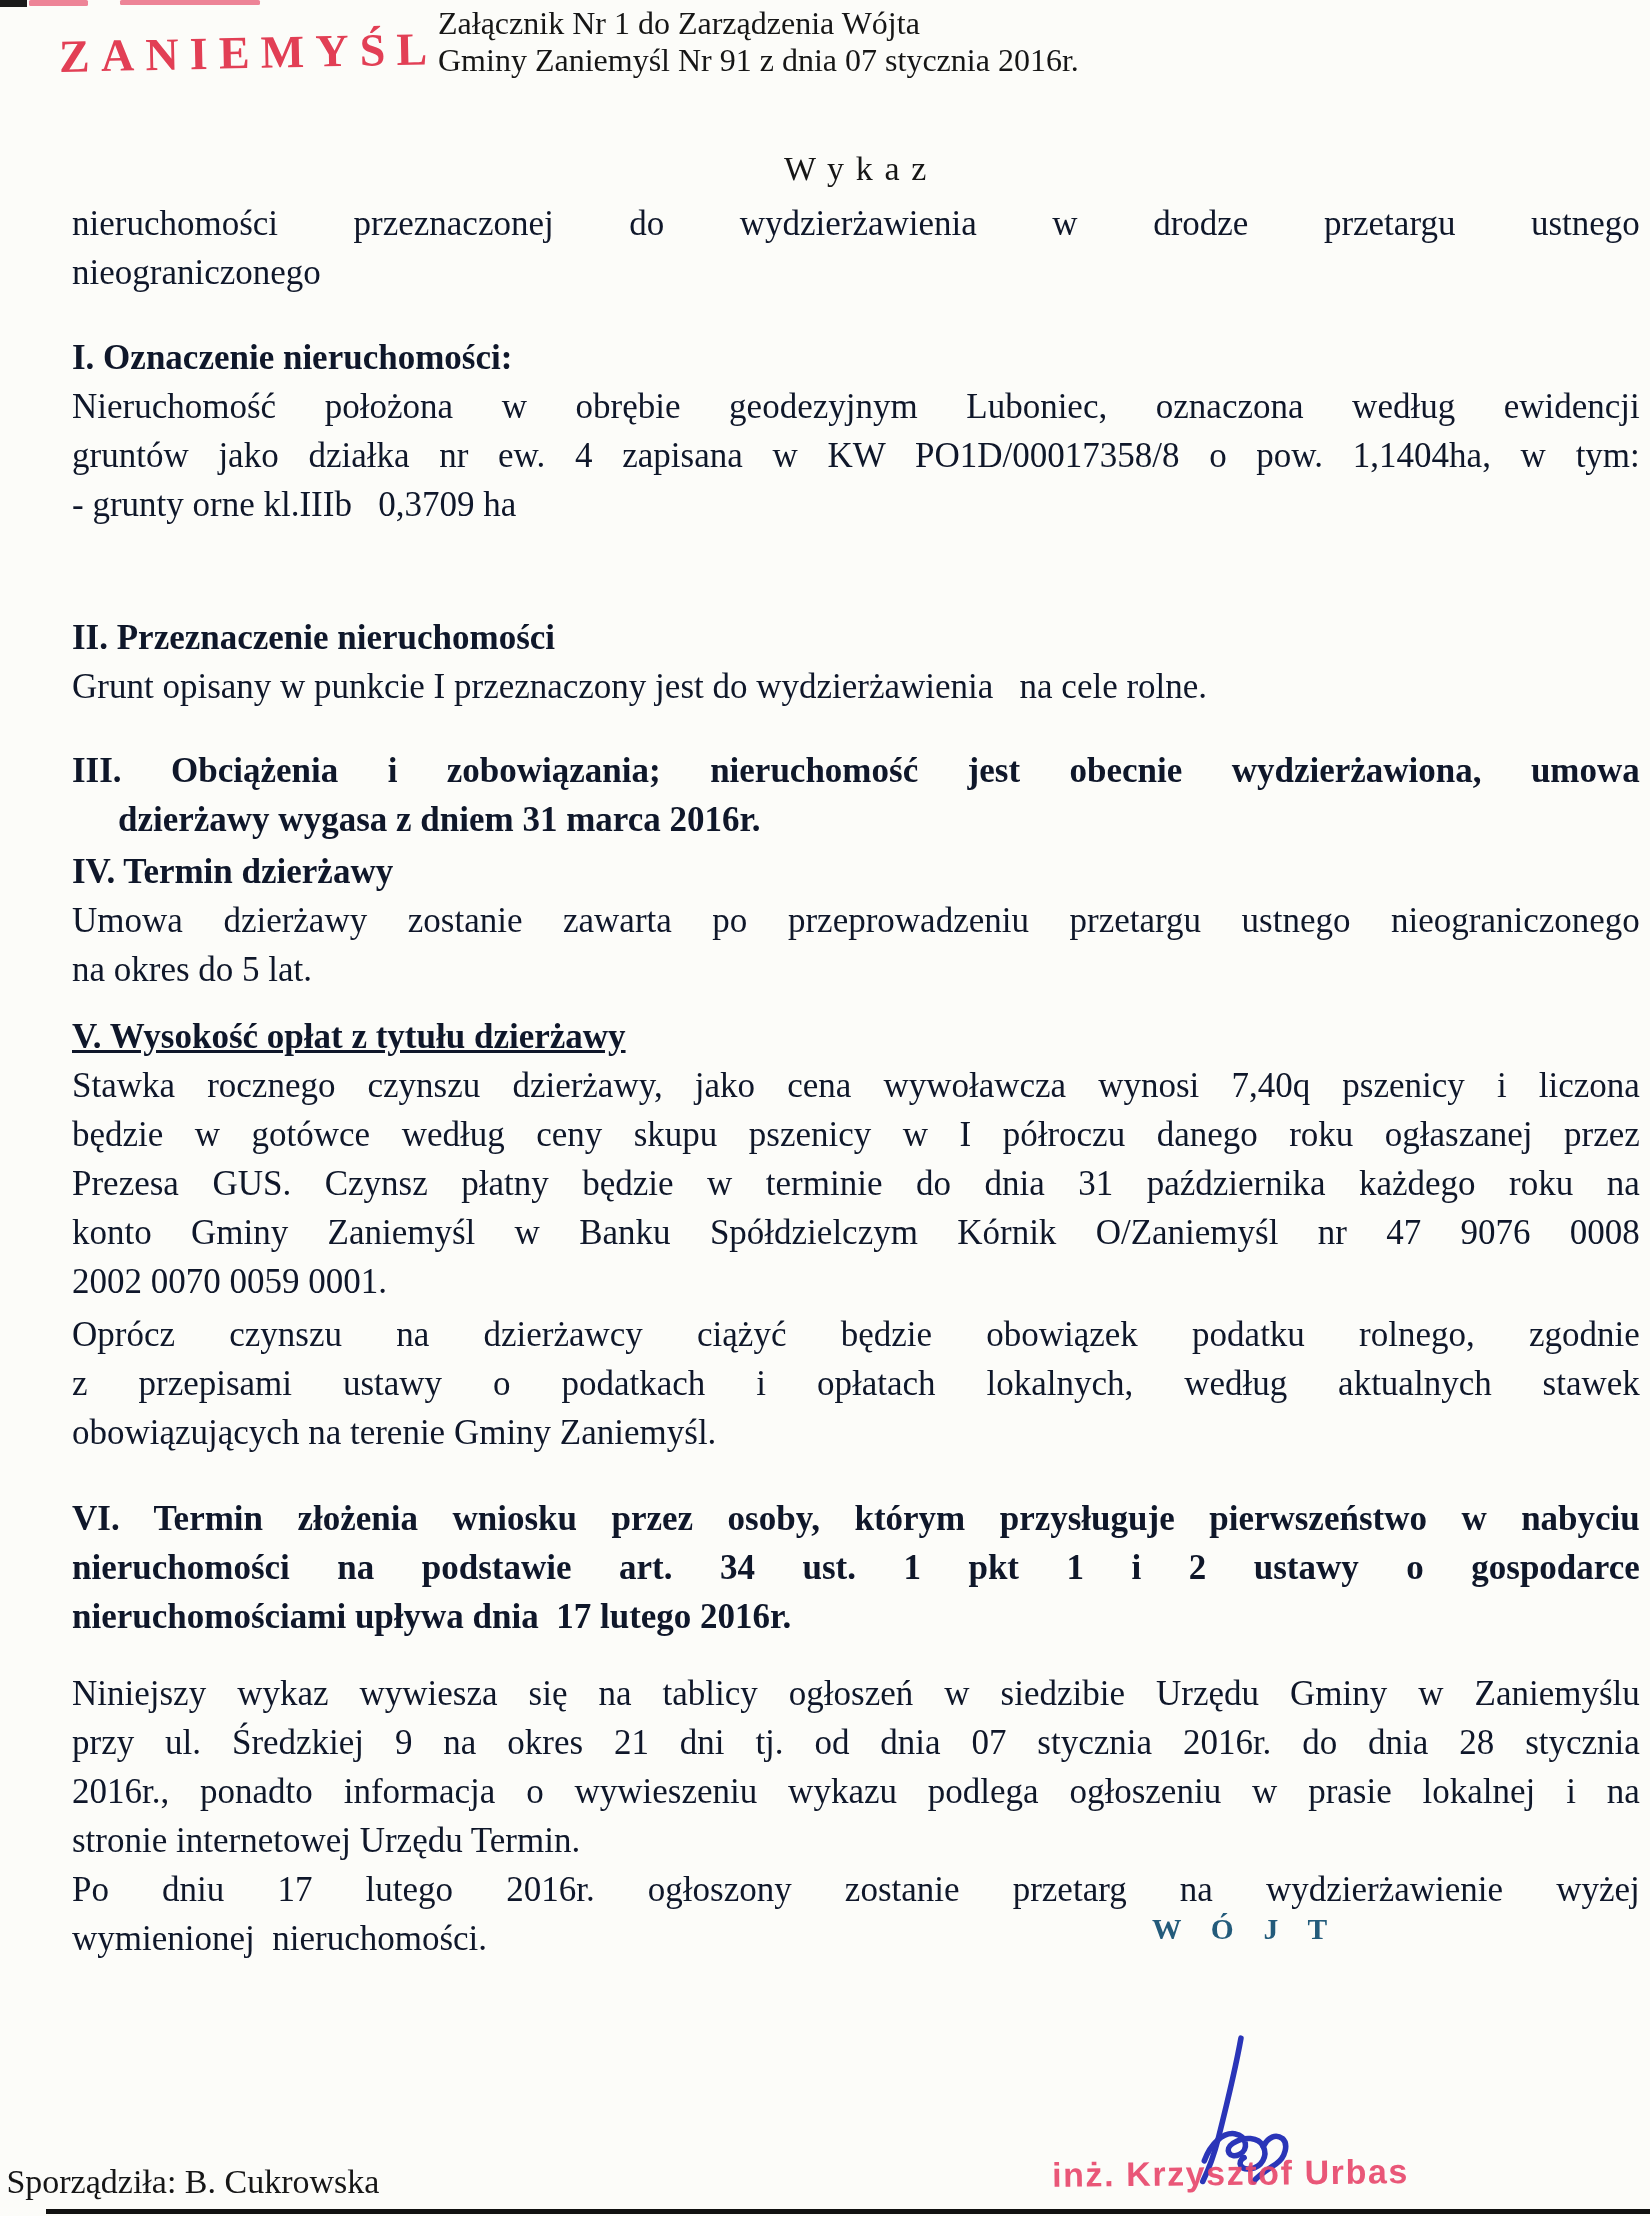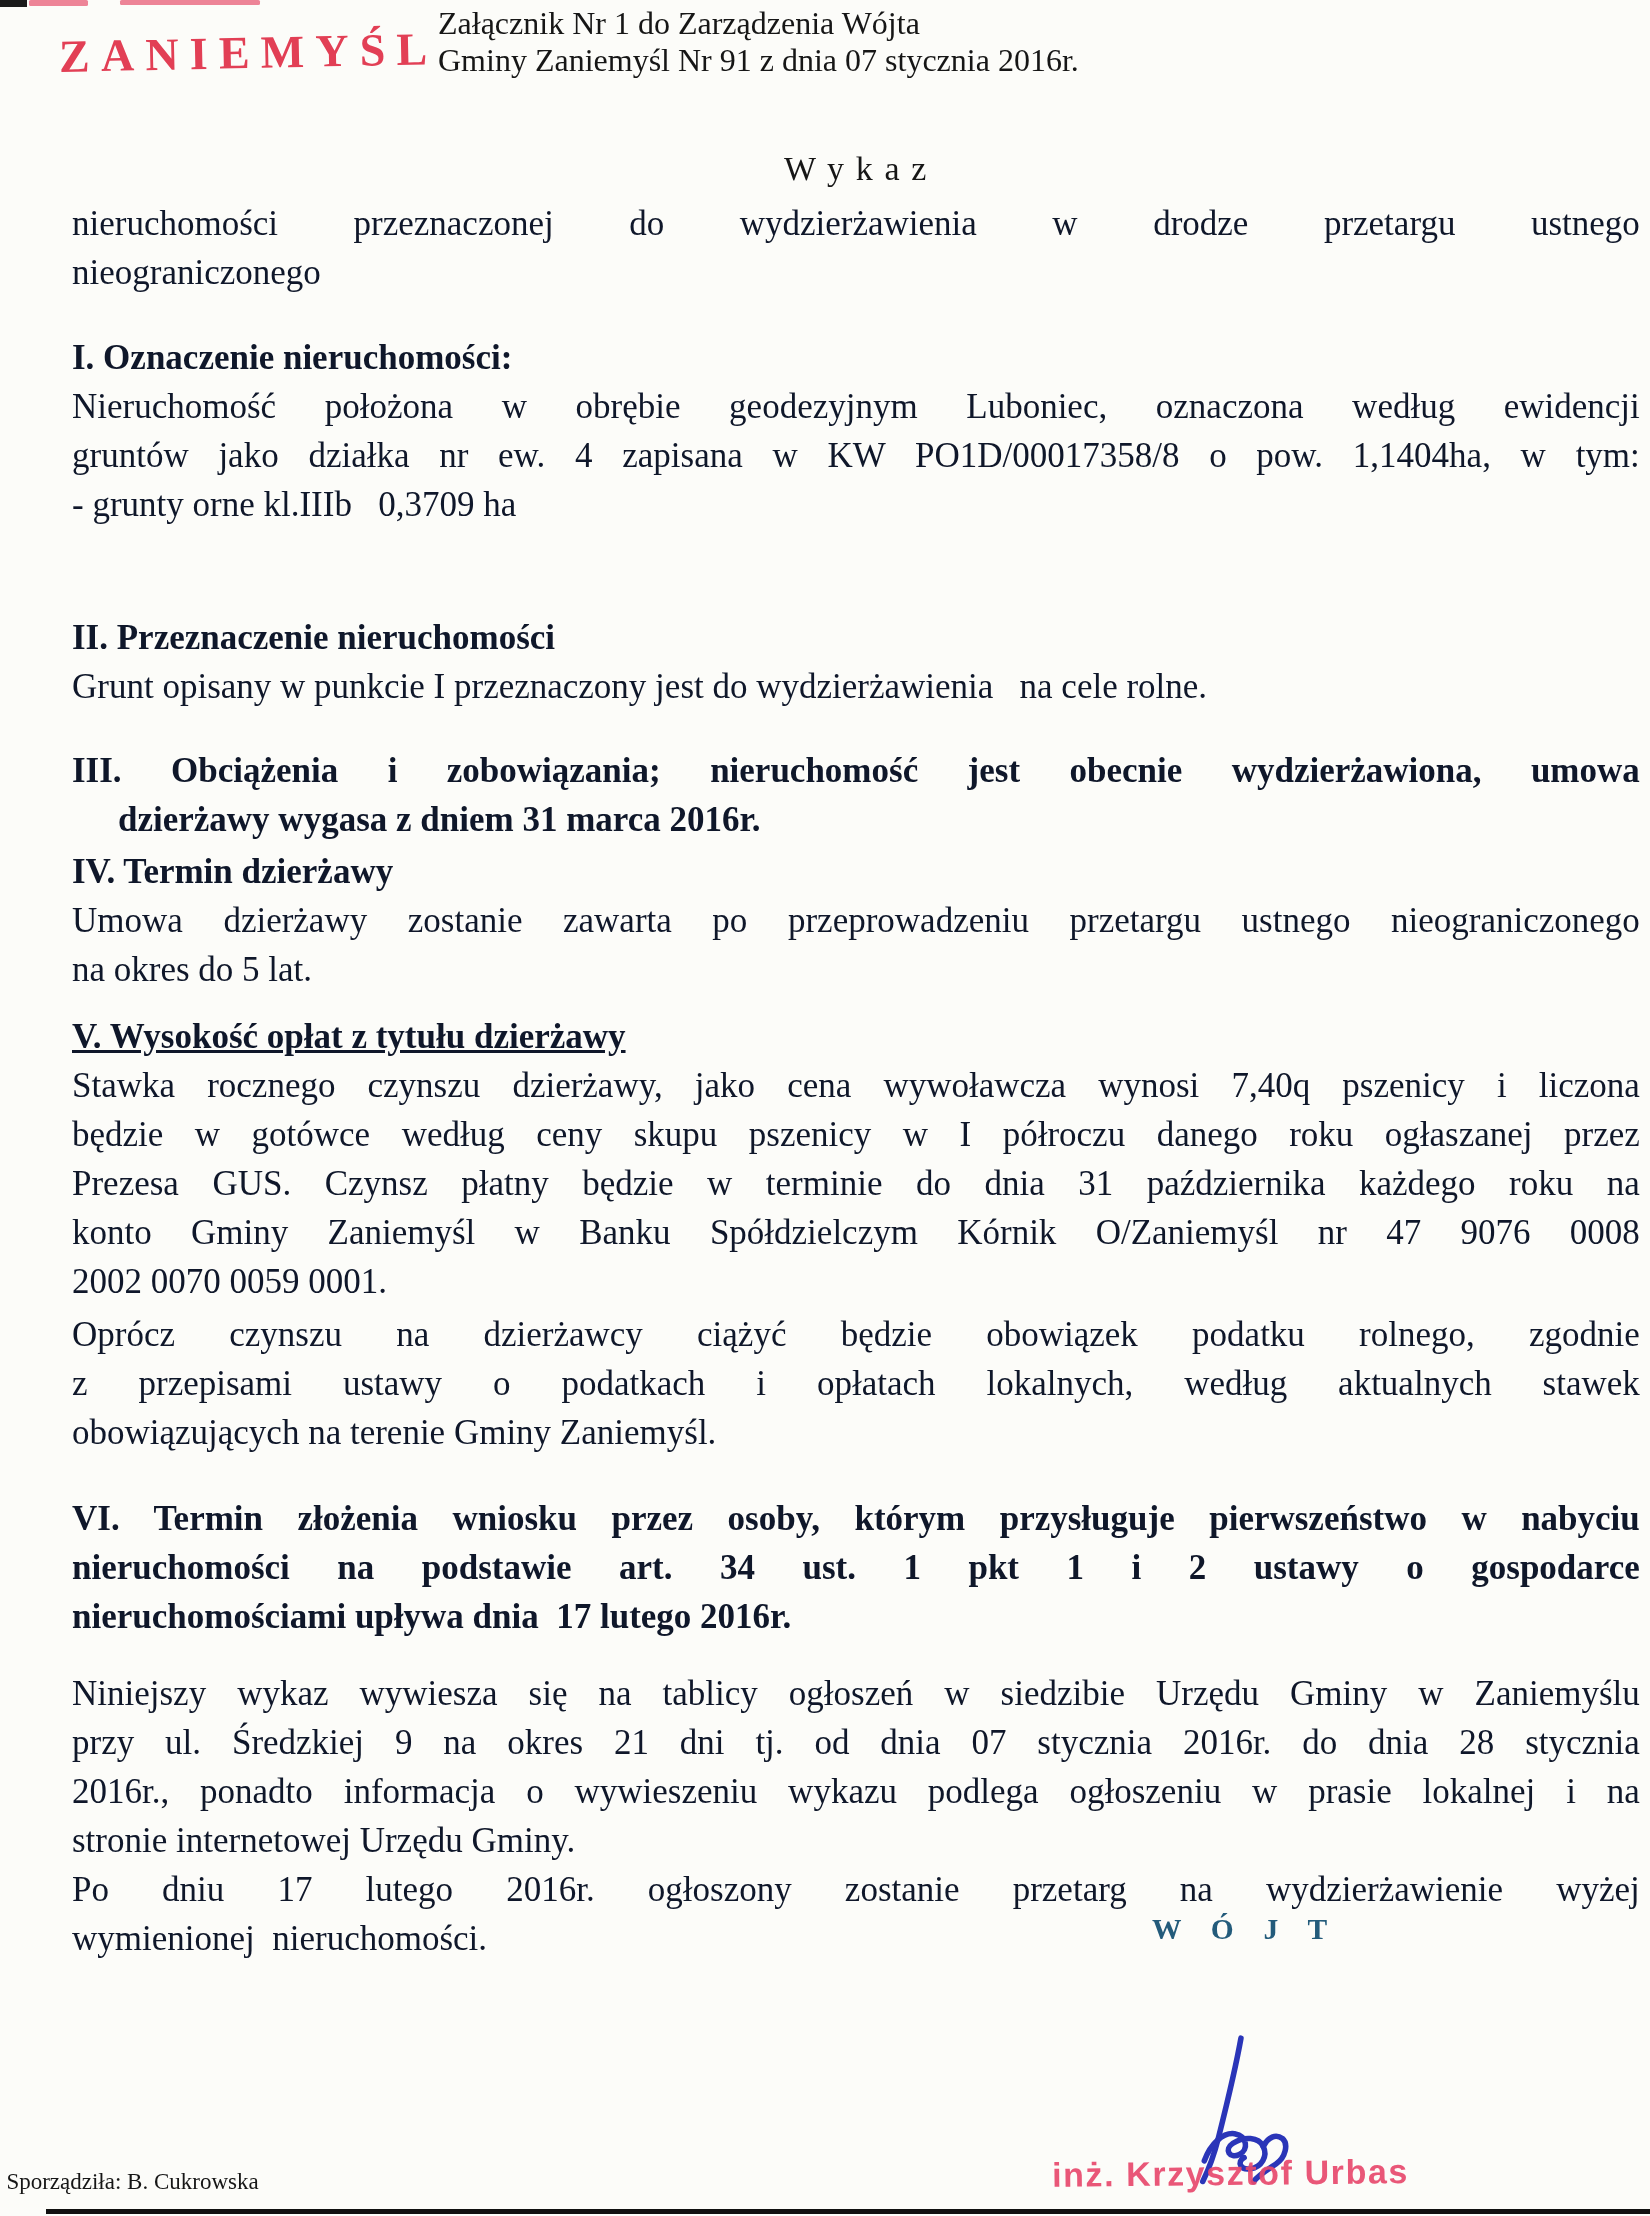--- a/index.html
+++ b/index.html
@@ -46,21 +46,21 @@
   }
   .stamp-urbas{
     position:absolute;left:1052px;top:2154px;
     font-family:"Liberation Sans",sans-serif;font-weight:bold;
     font-size:34px;letter-spacing:1.6px;color:#e84a6e;opacity:.92;
     transform:rotate(-0.6deg);white-space:pre;
   }
   .signature-svg{position:absolute;left:1147px;top:2033px;}
   .prepared{
     position:absolute;left:6.4px;top:2162px;
-    font-size:23px;line-height:40px;white-space:pre;
+    font-size:34px;line-height:40px;white-space:pre;
   }
   .bottom-scan-line{position:absolute;left:46px;right:0;top:2209px;height:4.8px;background:#111;}
 </style>
 </head>
 <body>
 
 <div class="page">
 
   <div class="corner-mark"></div>
   <div class="stamp-fragment frag1"></div>
@@ -122,21 +122,21 @@
   <div class="blk" style="top:1494px;">
     <div class="line b j">VI. Termin złożenia wniosku przez osoby, którym przysługuje pierwszeństwo w nabyciu</div>
     <div class="line b j">nieruchomości na podstawie art. 34 ust. 1 pkt 1 i 2 ustawy o gospodarce</div>
     <div class="line b last">nieruchomościami upływa dnia  17 lutego 2016r.</div>
   </div>
 
   <div class="blk" style="top:1669px;">
     <div class="line j">Niniejszy wykaz wywiesza się na tablicy ogłoszeń w siedzibie Urzędu Gminy w Zaniemyślu</div>
     <div class="line j">przy ul. Średzkiej 9 na okres 21 dni tj. od dnia 07 stycznia 2016r. do dnia 28 stycznia</div>
     <div class="line j">2016r., ponadto informacja o wywieszeniu wykazu podlega ogłoszeniu w prasie lokalnej i na</div>
-    <div class="line last">stronie internetowej Urzędu Gminy.</div>
+    <div class="line last">stronie internetowej Urzędu Termin.</div>
     <div class="line j">Po dniu 17 lutego 2016r. ogłoszony zostanie przetarg na wydzierżawienie wyżej</div>
     <div class="line last">wymienionej  nieruchomości.</div>
   </div>
 
   <div class="stamp-wojt">W Ó J T</div>
   <svg class="signature-svg" width="207" height="156" viewBox="0 0 260 195">
     <g fill="none" stroke="#2a35b8" stroke-width="7" stroke-linecap="round">
       <path d="M118,6 C112,40 100,90 90,130 C85,150 78,170 70,186"></path>
       <path d="M72,160 C80,138 96,124 110,126 C126,129 128,146 116,152 C104,158 96,146 108,138 C122,129 140,130 146,142 C152,154 144,168 130,170 C118,172 112,162 122,156"></path>
       <path d="M146,142 C152,130 162,126 170,132 C178,139 174,156 162,164 C150,172 140,178 134,186"></path>

